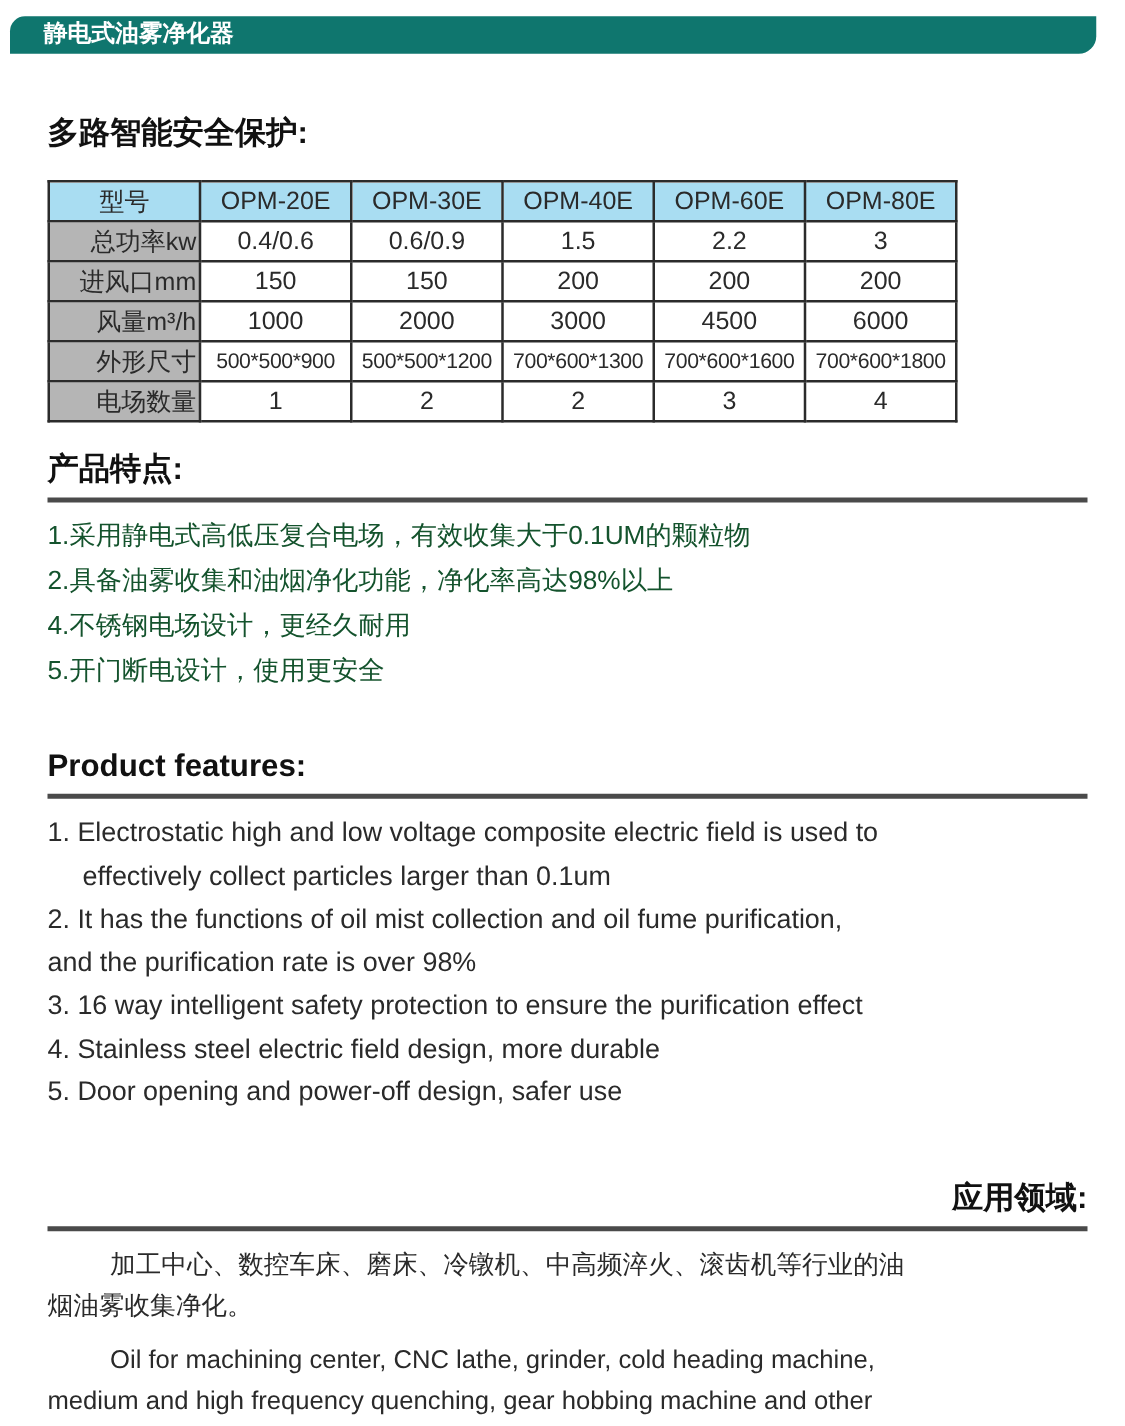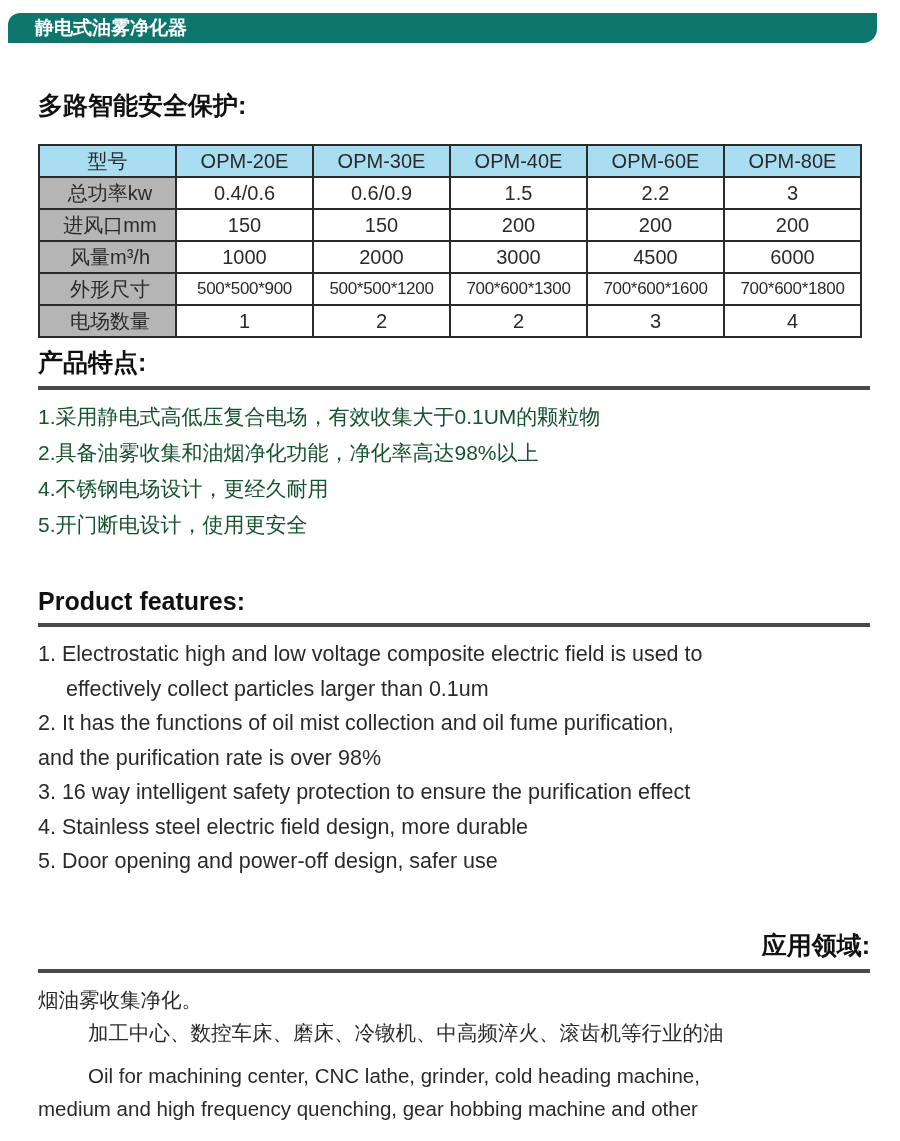--- a/index.html
+++ b/index.html
@@ -36,47 +36,47 @@
   }
   .ruled{
     border-bottom:4px solid #4a4a4a;
   }
   .specs-heading{
     margin-top:46px;
     margin-bottom:15px;
   }
   .spec-table{
     border-collapse:collapse;
-    width:824px;
+    width:728px;
     table-layout:fixed;
   }
   .spec-table th,.spec-table td{
     border:2px solid #2b2b2b;
     height:30px;
     text-align:center;
     font-size:20px;
     padding:0 2px;
     overflow:hidden;
     white-space:nowrap;
   }
   .spec-table th{
     background:#a9ddf2;
     font-weight:normal;
     font-size:20px;
   }
   .spec-table td.row-label{
     background:#b5b5b5;
-    text-align:center;
+    text-align:right;
     padding-left:7px;
   }
   .spec-table tr.dims td.val{
     font-size:17px;
     letter-spacing:-0.3px;
   }
-  .features-cn-heading{margin-top:8px;}
+  .features-cn-heading{margin-top:20px;}
   .list-cn{
     margin-top:9px;
     font-size:21px;
     line-height:36px;
     color:#14532d;
   }
   .features-en-heading{
     margin-top:44px;
     font-size:25px;
   }
@@ -179,22 +179,22 @@
       <div class="line hang">effectively collect particles larger than 0.1um</div>
       <div class="line">2. It has the functions of oil mist collection and oil fume purification,</div>
       <div class="line">and the purification rate is over 98%</div>
       <div class="line">3. 16 way intelligent safety protection to ensure the purification effect</div>
       <div class="line">4. Stainless steel electric field design, more durable</div>
       <div class="line">5. Door opening and power-off design, safer use</div>
     </div>
 
     <h2 class="section-heading ruled apps-heading">应用领域:</h2>
     <div class="para">
+      <div class="line firstline">加工中心、数控车床、磨床、冷镦机、中高频淬火、滚齿机等行业的油</div>
       <div class="line">烟油雾收集净化。</div>
-      <div class="line firstline">加工中心、数控车床、磨床、冷镦机、中高频淬火、滚齿机等行业的油</div>
     </div>
     <div class="para">
       <div class="line firstline">Oil for machining center, CNC lathe, grinder, cold heading machine,</div>
       <div class="line">medium and high frequency quenching, gear hobbing machine and other</div>
 
     </div>
 
   </div>
 </div>
 

